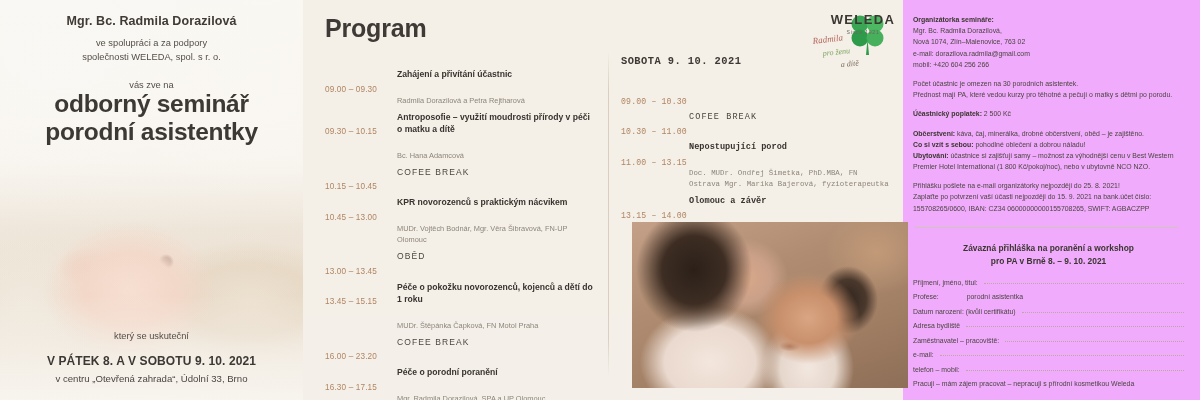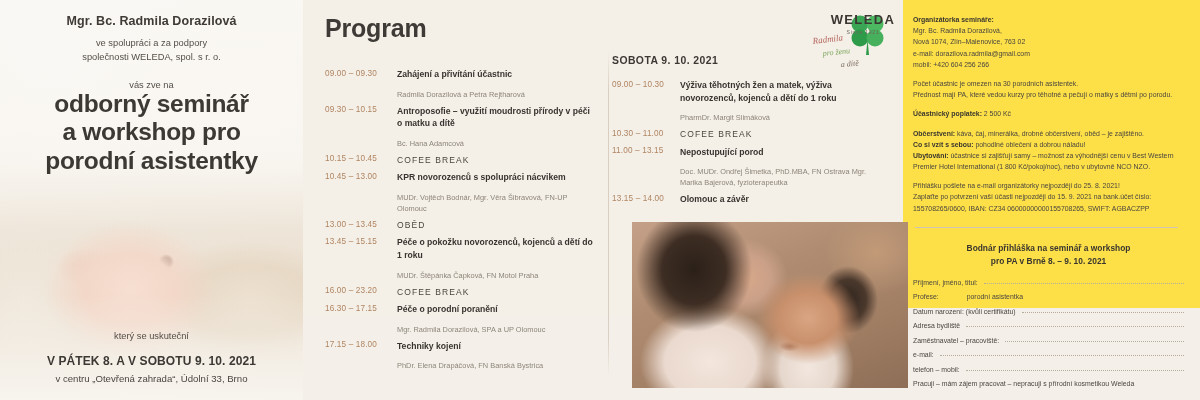--- a/index.html
+++ b/index.html
@@ -57,41 +57,41 @@
     background:#f4efe7; padding:14px 0 0 0;
   }
   .prog-head { position:relative; padding:0 22px; }
   .prog-title { font-size:25px; font-weight:700; color:#3e3a35; letter-spacing:-.2px; }
   .clover {
     position:absolute; right:14px; top:-2px; width:86px; height:58px;
   }
   .cols { display:flex; margin-top:12px; height:330px; }
   .col { padding:0 14px 0 22px; position:relative; }
   .col-fri { width:305px; flex:0 0 305px; }
-  .col-sat { width:295px; flex:0 0 295px; padding-left:4px; }
+  .col-sat { width:295px; flex:0 0 295px; padding-left:13px;font-family:Liberation Mono, monospace; }
   .col-sat::before {
     content:""; position:absolute; left:0; top:-4px; bottom:8px; width:1px;
     background:linear-gradient(180deg, rgba(195,180,162,0) 0%, rgba(195,180,162,.55) 12%, rgba(195,180,162,.55) 88%, rgba(195,180,162,0) 100%);
   }
   .day-head { font-size:10.4px; font-weight:700; color:#3c3833; letter-spacing:.45px; }
   .sched { margin-top:13px; }
   .item { display:flex; margin-bottom:5px; }
   .item-time {
     flex:0 0 72px; font-size:8.2px; color:#b08562; letter-spacing:.15px;
-    padding-top:.5px; white-space:nowrap;
+    padding-top:.5px; white-space:nowrap;margin-top:16px;
   }
   .col-sat .item-time { flex:0 0 68px; }
   .item-body { flex:1 1 auto; }
   .item-title { font-size:8.6px; font-weight:700; color:#38342f; line-height:1.46; }
   .item-title.plain { font-weight:400; letter-spacing:1.1px; font-size:8.5px; color:#4a453f; }
-  .item-speaker { font-size:7.4px; color:#8d857a; line-height:1.5; margin-top:8px; }
+  .item-speaker { font-size:7.4px; color:#8d857a; line-height:1.5; margin-top:14px; }
 
   
   .right-panel {
-    width:297px; flex:0 0 297px; height:308px; background:#fde047;
+    width:297px; flex:0 0 297px; height:400px; background:#f0abfc;
     padding:14px 16px 10px 10px; color:#4a453f; position:relative;
   }
   .weleda {
     position:absolute; left:-88px; top:12px; width:96px; text-align:center;
   }
   .weleda-word { font-size:13px; font-weight:700; letter-spacing:1.4px; color:#3b3833; }
   .weleda-since { font-size:5.2px; letter-spacing:.7px; color:#6e675e; margin-top:2px; }
   .r-block { font-size:6.9px; line-height:1.62; }
   .r-block b { font-weight:700; color:#3a362f; }
   .r-gap { height:8px; }
@@ -139,21 +139,20 @@
     <div class="left-scrim"></div>
     <div class="left-content">
       <div class="l-name">Mgr. Bc. Radmila Dorazilová</div>
       <div class="l-sub">
         <div>ve spolupráci a za podpory</div>
         <div>společnosti WELEDA, spol. s r. o.</div>
       </div>
       <div class="l-invite">vás zve na</div>
       <div class="l-title">
         <div>odborný seminář</div>
-        <div>a workshop pro</div>
         <div>porodní asistentky</div>
       </div>
       <div class="l-spacer"></div>
       <div class="l-which">který se uskuteční</div>
       <div class="l-when">V PÁTEK 8. A V SOBOTU 9. 10. 2021</div>
       <div class="l-where">v centru „Otevřená zahrada“, Údolní 33, Brno</div>
     </div>
   </div>
 
   <div class="center-panel">
@@ -195,21 +194,21 @@
             </div>
             <div class="item">
               <div class="item-time">10.15 – 10.45</div>
               <div class="item-body">
                 <div class="item-title plain">COFEE BREAK</div>
               </div>
             </div>
             <div class="item">
               <div class="item-time">10.45 – 13.00</div>
               <div class="item-body">
-                <div class="item-title">KPR novorozenců s spolupráci nácvikem</div>
+                <div class="item-title">KPR novorozenců s praktickým nácvikem</div>
                 <div class="item-speaker">MUDr. Vojtěch Bodnár, Mgr. Věra Šibravová, FN-UP Olomouc</div>
               </div>
             </div>
             <div class="item">
               <div class="item-time">13.00 – 13.45</div>
               <div class="item-body">
                 <div class="item-title plain">OBĚD</div>
               </div>
             </div>
             <div class="item">
@@ -240,24 +239,20 @@
               </div>
             </div>
           </div>
       </div>
 
       <div class="col col-sat">
         <div class="day-head">SOBOTA 9. 10. 2021</div>
         <div class="sched" id="saturday-list">
             <div class="item">
               <div class="item-time">09.00 – 10.30</div>
-              <div class="item-body">
-                <div class="item-title">Výživa těhotných žen a matek, výživa novorozenců, kojenců  a dětí do 1 roku</div>
-                <div class="item-speaker">PharmDr. Margit Slimáková</div>
-              </div>
             </div>
             <div class="item">
               <div class="item-time">10.30 – 11.00</div>
               <div class="item-body">
                 <div class="item-title plain">COFEE BREAK</div>
               </div>
             </div>
             <div class="item">
               <div class="item-time">11.00 – 13.15</div>
               <div class="item-body">
@@ -316,21 +311,21 @@
 
     <div class="r-block">
       <div>Přihlášku pošlete na e-mail organizátorky nejpozději do 25. 8. 2021!</div>
       <div>Zaplaťte po potvrzení vaší účasti nejpozději do 15. 9. 2021 na bank.účet číslo:</div>
       <div>155708265/0600, IBAN: CZ34 06000000000155708265, SWIFT: AGBACZPP</div>
     </div>
 
     <div class="hr"></div>
 
     <div class="form-title">
-      <div>Bodnár přihláška na seminář a workshop</div>
+      <div>Závazná přihláška na poranění a workshop</div>
       <div>pro PA v Brně 8. – 9. 10. 2021</div>
     </div>
 
     <div class="form-rows" id="form-rows">
         <div class="form-row">
           <div class="form-label">Příjmení, jméno, titul:</div>
           <div class="form-fill"></div>
         </div>
         <div class="form-row">
           <div class="form-label">Profese:</div>

